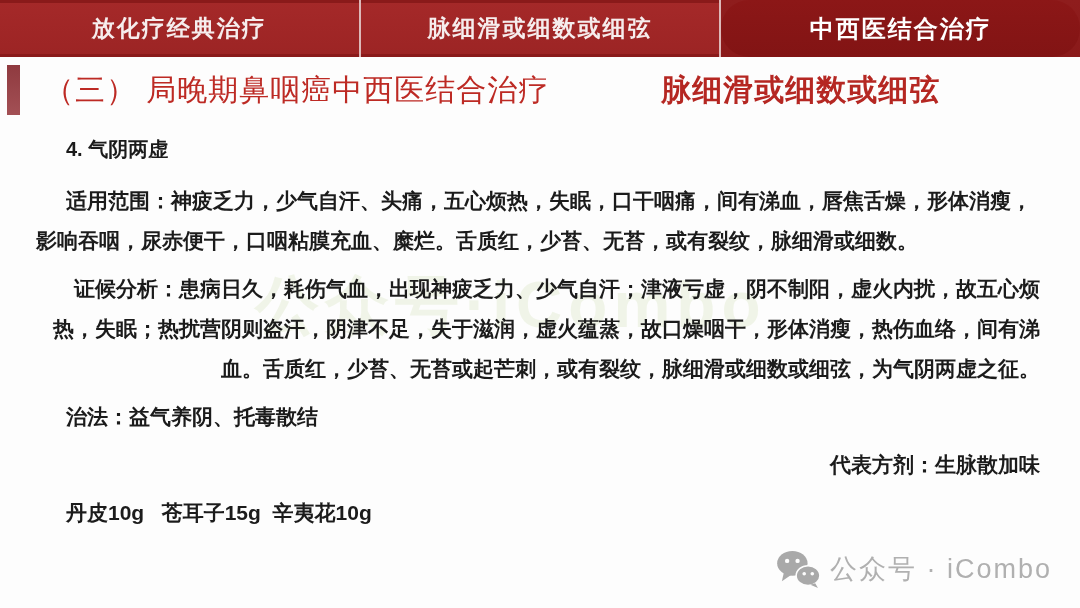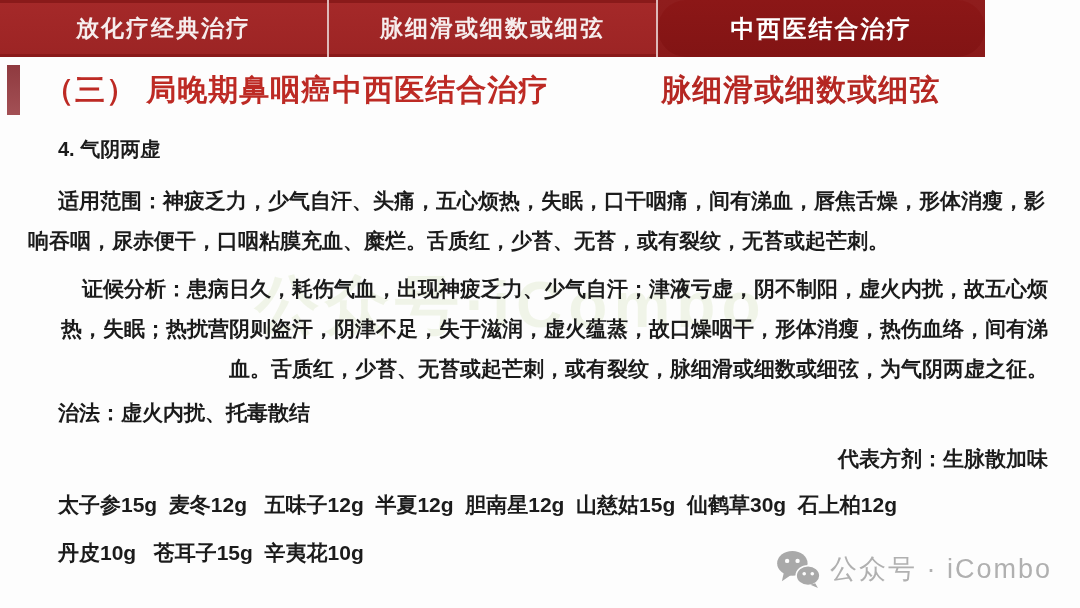--- a/index.html
+++ b/index.html
@@ -5,21 +5,21 @@
   html,body{margin:0;padding:0;background:#e9e9e9;}
   .slide{
     position:relative;
     width:1080px;height:608px;
     background:#fdfdfd;
     overflow:hidden;
     font-family:"Liberation Sans","DejaVu Sans",sans-serif;
   }
   
   .topbar{
-    position:absolute;left:0;top:0;width:985px;height:57px;
+    position:absolute;left:0;top:0;width:1080px;height:57px;
     display:flex;
     background:linear-gradient(#8f1d1d,#8a1a1a);
   }
   .tab{
     flex:1;
     display:flex;align-items:center;justify-content:center;
     background:linear-gradient(#a52929,#9c2424);
     color:#f6eded;
     font-size:23px;font-weight:bold;
     letter-spacing:2px;
@@ -40,37 +40,37 @@
     position:absolute;left:0;top:63px;width:1080px;height:54px;
     display:flex;align-items:center;
   }
   .accent-bar{
     width:13px;height:50px;
     margin-left:7px;
     background:linear-gradient(#8f3a3f,#a35055);
   }
   .slide-title{
     margin:0 0 0 24px;
-    font-size:30px;font-weight:700;
+    font-size:30px;font-weight:400;
     color:#bd2a24;
     letter-spacing:1px;
   }
   .slide-subtitle{
     margin:0 0 0 112px;
     font-size:30px;font-weight:900;
     color:#b52722;
     letter-spacing:1px;
   }
   
   .body{
     position:absolute;left:28px;top:117px;width:1020px;
     color:#1b1b1b;
   }
   .body p{
-    margin:0;
+    margin:8px;
     font-size:21px;
     font-weight:bold;
     line-height:40px;
     text-indent:30px;
     white-space:pre-wrap;
   }
   p.heading   {margin-top:12px;font-size:20px;}
   p.scope     {margin-top:12px;}
   p.analysis  {margin-top:8px;text-align:right;}
   p.treatment {margin-top:4px;}
@@ -119,25 +119,24 @@
   <div class="title-row">
     <div class="accent-bar"></div>
     <h1 class="slide-title">（三） 局晚期鼻咽癌中西医结合治疗</h1>
     <h2 class="slide-subtitle">脉细滑或细数或细弦</h2>
   </div>
 
   <div class="center-watermark">公众号·iCombo</div>
 
   <div class="body">
     <p class="heading">4. 气阴两虚</p>
-    <p class="scope">适用范围：神疲乏力，少气自汗、头痛，五心烦热，失眠，口干咽痛，间有涕血，唇焦舌燥，形体消瘦，影响吞咽，尿赤便干，口咽粘膜充血、糜烂。舌质红，少苔、无苔，或有裂纹，无苔或起芒刺。</p>
+    <p class="scope">适用范围：神疲乏力，少气自汗、头痛，五心烦热，失眠，口干咽痛，间有涕血，唇焦舌燥，形体消瘦，影响吞咽，尿赤便干，口咽粘膜充血、糜烂。舌质红，少苔、无苔，或有裂纹，脉细滑或细数。</p>
     <p class="analysis">证候分析：患病日久，耗伤气血，出现神疲乏力、少气自汗；津液亏虚，阴不制阳，虚火内扰，故五心烦热，失眠；热扰营阴则盗汗，阴津不足，失于滋润，虚火蕴蒸，故口燥咽干，形体消瘦，热伤血络，间有涕血。舌质红，少苔、无苔或起芒刺，或有裂纹，脉细滑或细数或细弦，为气阴两虚之征。</p>
-    <p class="treatment">治法：虚火内扰、托毒散结</p>
+    <p class="treatment">治法：益气养阴、托毒散结</p>
     <p class="formula">代表方剂：生脉散加味</p>
-    <p class="herbs-1">太子参15g  麦冬12g   五味子12g  半夏12g  胆南星12g  山慈姑15g  仙鹤草30g  石上柏12g</p>
     <p class="herbs-2">丹皮10g   苍耳子15g  辛夷花10g</p>
   </div>
 
   <div class="footer-mark">
     <svg class="wechat-icon" viewBox="0 0 48 40" xmlns="http://www.w3.org/2000/svg">
       <ellipse cx="17" cy="14" rx="16" ry="13" fill="#a9a9a9"></ellipse>
       <polygon points="8,24 6,33 16,26" fill="#a9a9a9"></polygon>
       <circle cx="11.5" cy="11.5" r="2.3" fill="#fdfdfd"></circle>
       <circle cx="22.5" cy="11.5" r="2.3" fill="#fdfdfd"></circle>
       <ellipse cx="33.5" cy="27" rx="12.5" ry="10.5" fill="#a9a9a9" stroke="#fdfdfd" stroke-width="1.6"></ellipse>

